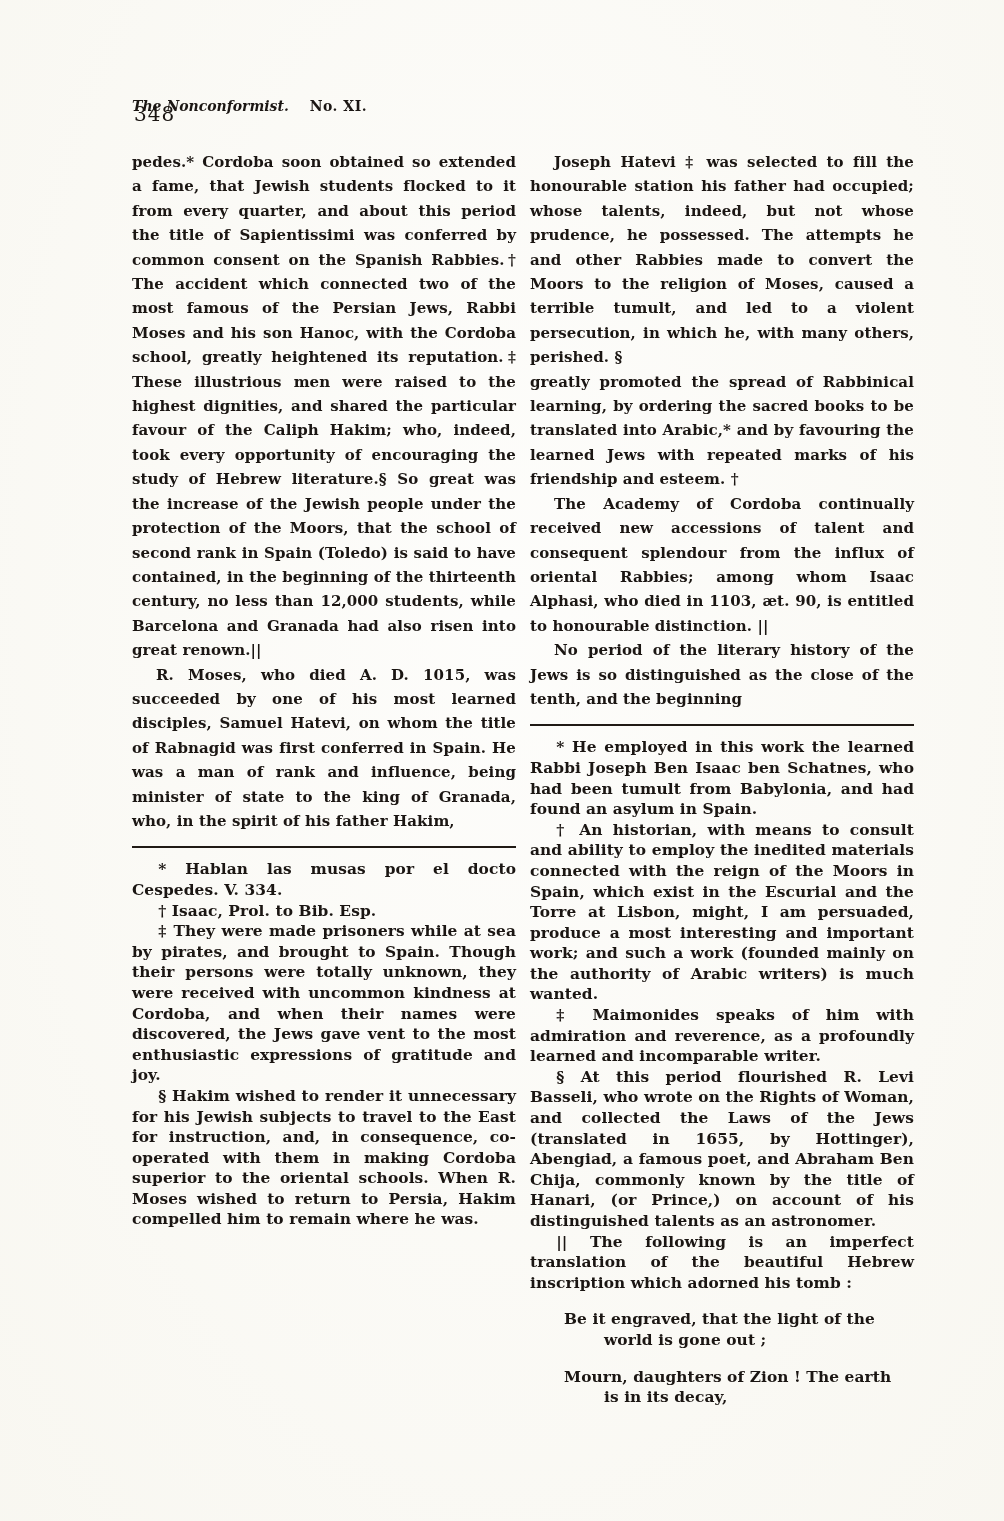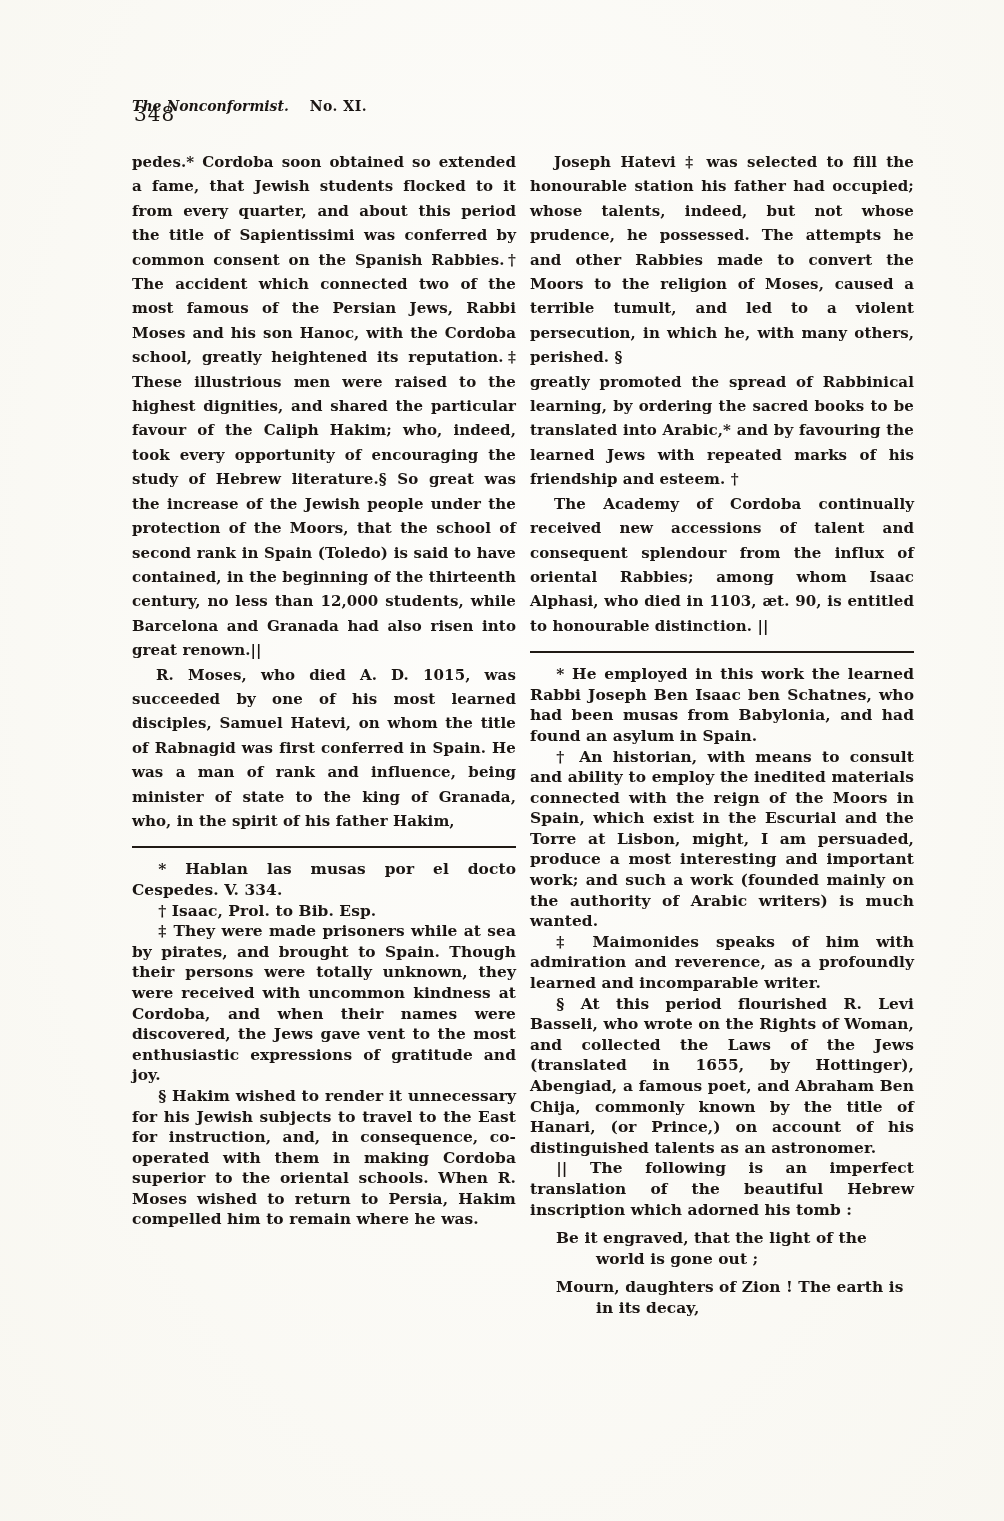--- a/index.html
+++ b/index.html
@@ -60,21 +60,21 @@
     margin: 0;
     font-size: 15.4px;
     line-height: 20.6px;
     font-weight: 700;
     text-align: justify;
     text-indent: 1.7em;
     letter-spacing: 0.1px;
   }
   .verse { margin-top: 8px; }
   .verse p {
-    margin: 8px;
+    margin: 16px;
     font-size: 15.4px;
     line-height: 20.6px;
     font-weight: 700;
     text-align: left;
     padding-left: 58px;
     text-indent: -40px;
   }
 </style>
 </head>
 <body>
@@ -103,25 +103,26 @@
         <p>‡ They were made prisoners while at sea by pirates, and brought to Spain. Though their persons were totally unknown, they were received with uncommon kindness at Cordoba, and when their names were discovered, the Jews gave vent to the most enthusiastic expressions of gratitude and joy.</p>
         <p>§ Hakim wished to render it unnecessary for his Jewish subjects to travel to the East for instruction, and, in consequence, co-operated with them in making Cordoba superior to the oriental schools. When R. Moses wished to return to Persia, Hakim compelled him to remain where he was.</p>
 
       </div>
     </section>
 
     <section class="col">
       <p class="body-p indent">Joseph Hatevi ‡  was selected to fill the honourable station his father had occupied; whose talents, indeed, but not whose prudence, he possessed. The attempts he and other Rabbies made to convert the Moors to the religion of Moses, caused a terrible tumult, and led to a violent persecution, in which he, with many others, perished. §</p>
       <p class="body-p">greatly promoted the spread of Rabbinical learning, by ordering the sacred books to be translated into Arabic,* and by favouring the learned Jews with repeated marks of his friendship and esteem. †</p>
       <p class="body-p indent">The Academy of Cordoba continually received new accessions of talent and consequent splendour from the influx of oriental Rabbies; among whom Isaac Alphasi, who died in 1103, æt. 90, is entitled to honourable distinction. ||</p>
+      <p class="body-p indent">No period of the literary history of the Jews is so distinguished as the close of the tenth, and the beginning</p>
 
       <div class="fn-rule"></div>
 
       <div class="footnotes">
-        <p>* He employed in this work the learned Rabbi Joseph Ben Isaac ben Schatnes, who had been musas from Babylonia, and had found an asylum in Spain.</p>
+        <p>* He employed in this work the learned Rabbi Joseph Ben Isaac ben Schatnes, who had been tumult from Babylonia, and had found an asylum in Spain.</p>
         <p>† An historian, with means to consult and ability to employ the inedited materials connected with the reign of the Moors in Spain, which exist in the Escurial and the Torre at Lisbon, might, I am persuaded, produce a most interesting and important work; and such a work (founded mainly on the authority of Arabic writers) is much wanted.</p>
         <p>‡ Maimonides speaks of him with admiration and reverence, as a profoundly learned and incomparable writer.</p>
         <p>§ At this period flourished R. Levi Basseli, who wrote on the Rights of Woman, and collected the Laws of the Jews (translated in 1655, by Hottinger), Abengiad, a famous poet, and Abraham Ben Chija, commonly known by the title of Hanari, (or Prince,) on account of his distinguished talents as an astronomer.</p>
         <p>|| The following is an imperfect translation of the beautiful Hebrew inscription which adorned his tomb :</p>
 
         <div class="verse">
           <p>Be it engraved, that the light of the world is gone out ;</p>
           <p>Mourn, daughters of Zion !   The earth is in its decay,</p>
 
         </div>

